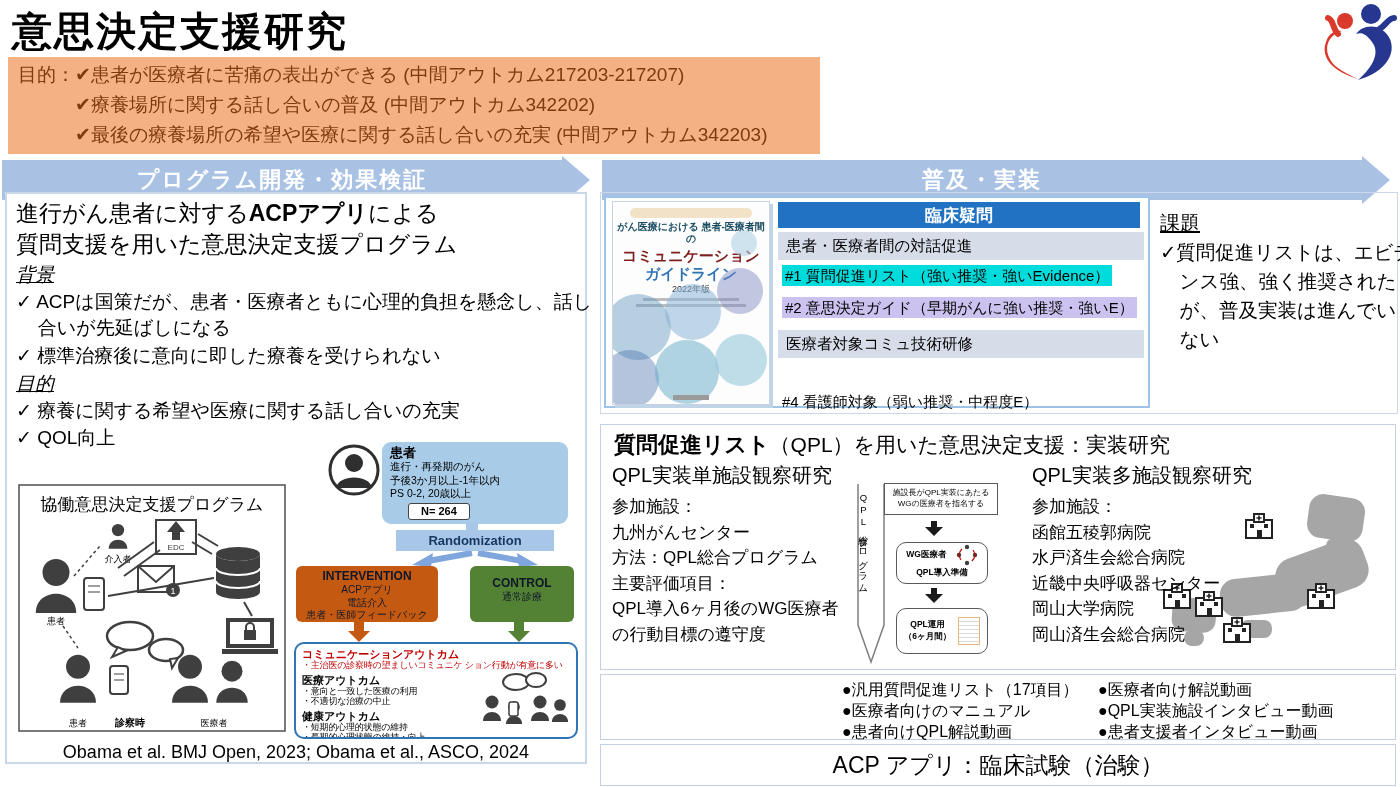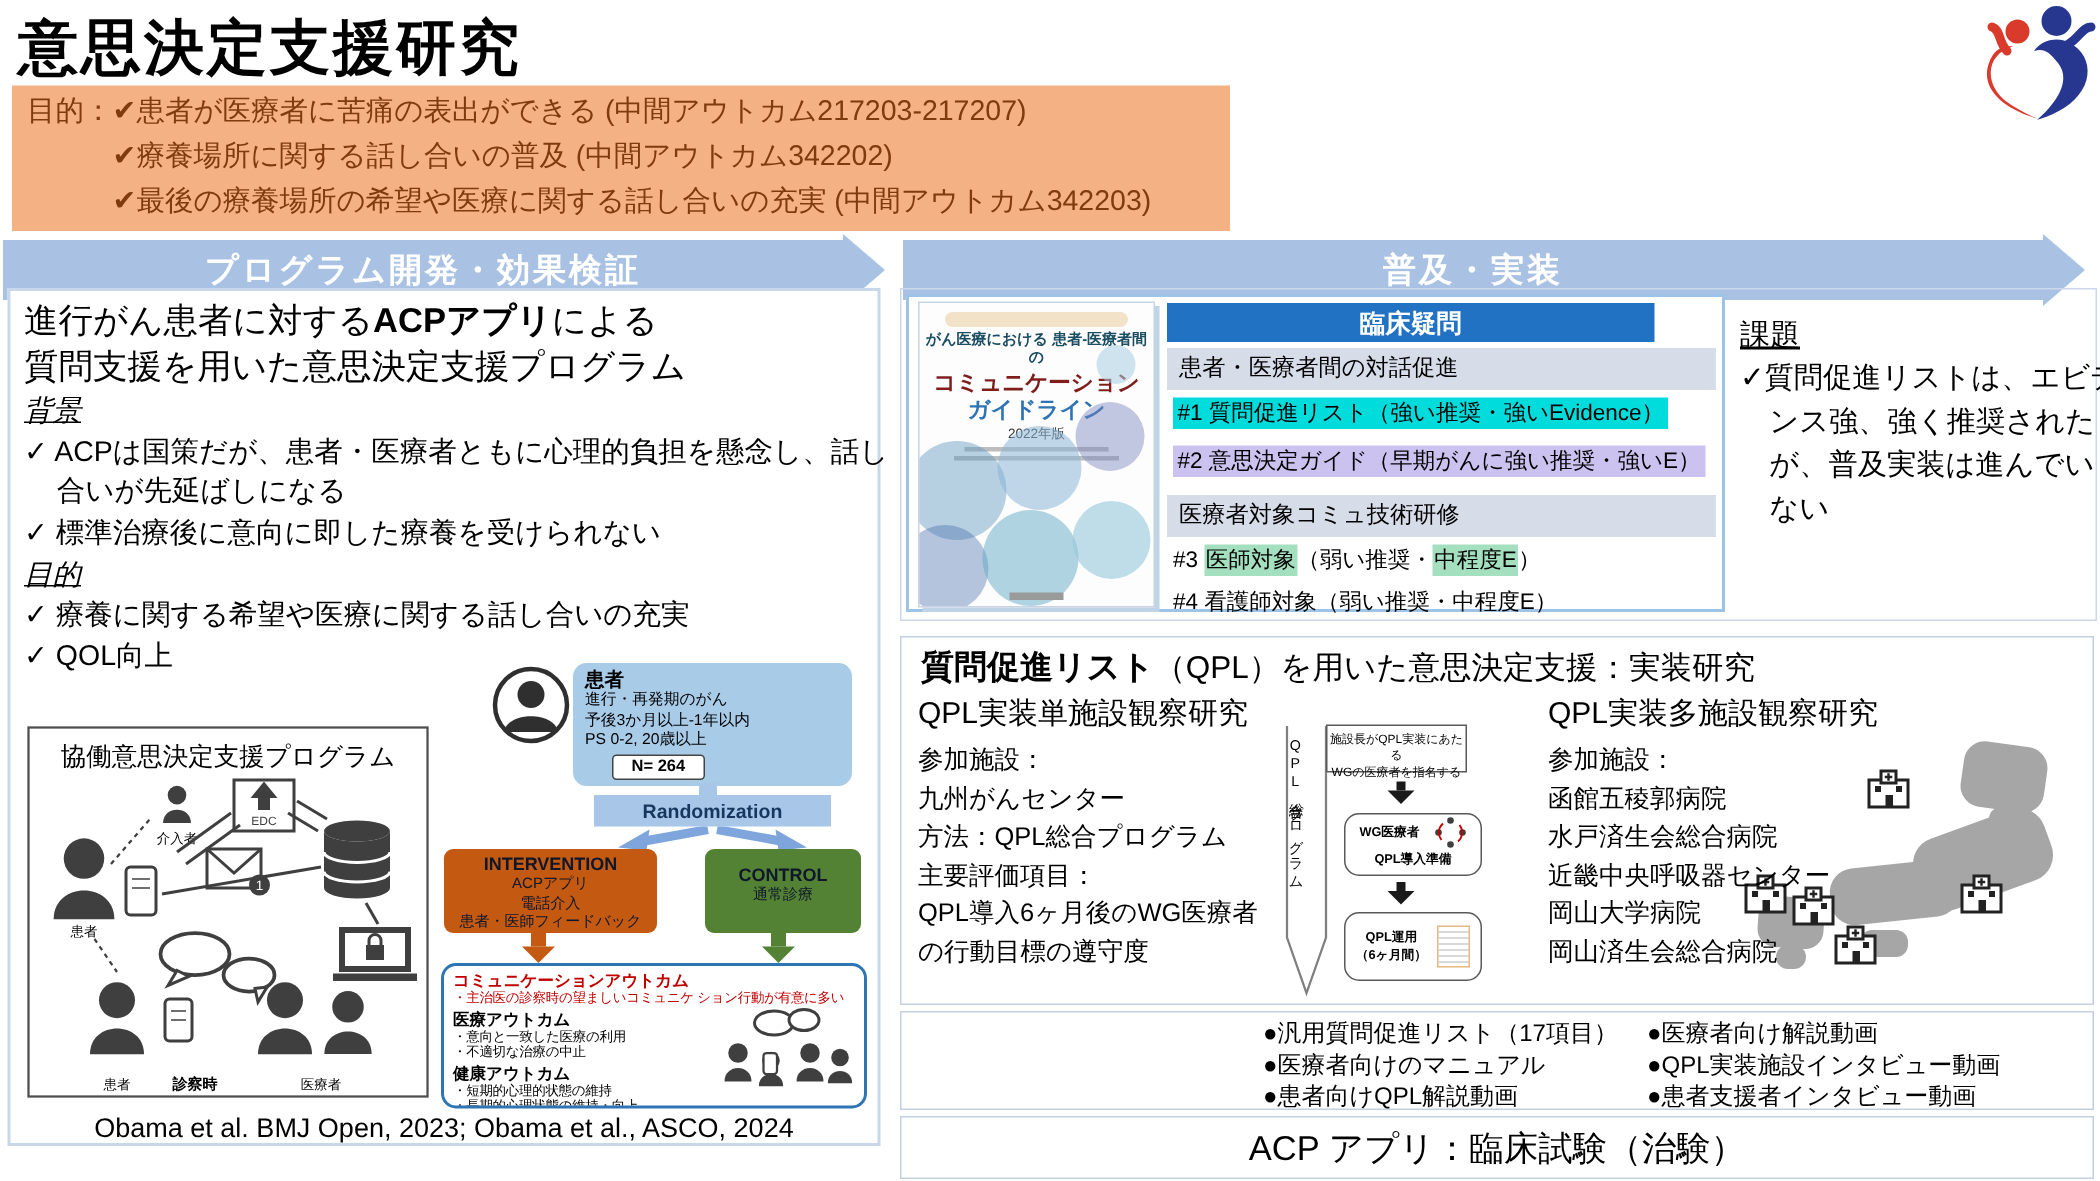--- a/index.html
+++ b/index.html
@@ -60,21 +60,21 @@
         box-shadow:3px 3px 0 #BFD4E6;overflow:hidden;text-align:center;}
   .book-pill{margin:6px auto 3px auto;width:122px;height:10px;background:#F2E3C8;border-radius:5px;}
   .book-sub{font-size:10px;font-weight:bold;color:#1C4E63;line-height:12px;}
   .book-t1{font-size:15px;font-weight:bold;color:#7f1d1d;line-height:18px;margin-top:2px;}
   .book-t2{font-size:15px;font-weight:bold;color:#2E74B5;line-height:18px;}
   .book-ed{font-size:9px;color:#333;line-height:12px;}
   .book-cred{margin:3px auto 0 auto;width:96px;height:3px;background:#BDBDBD;}
   .book-pub{position:absolute;bottom:4px;left:60px;width:36px;height:5px;background:#9A9A9A;}
   .wc{position:absolute;border-radius:50%;}
 
-  .cq-header{left:778px;top:202px;width:325px;height:26px;background:#2272C3;color:#fff;font-weight:bold;
+  .cq-header{left:778px;top:202px;width:362px;height:26px;background:#2272C3;color:#fff;font-weight:bold;
              font-size:17px;display:flex;align-items:center;justify-content:center;}
   .cq-cat{width:366px;height:28px;background:#D6DCE8;font-size:15.5px;line-height:28px;padding-left:8px;box-sizing:border-box;}
   .cq-row{width:366px;font-size:15px;line-height:24px;padding-left:4px;box-sizing:border-box;}
   .hl-cyan{background:#00DBDB;padding:2px 3px;}
   .hl-purple{background:#CBC2F0;padding:2px 3px;}
   .hl-green{background:#A4DFC0;padding:2px 1px;}
 
   .challenge-t{left:1160px;top:210px;font-size:20px;text-decoration:underline;}
   .challenge-x{left:1160px;top:238px;width:236px;font-size:19.5px;line-height:29px;text-indent:-1em;padding-left:1em;}
 
@@ -324,23 +324,20 @@
 
   <div class="abs cq-header">臨床疑問</div>
   <div class="abs cq-cat" style="left:778px;top:232px;">患者・医療者間の対話促進</div>
   <div class="abs cq-row" style="left:778px;top:264px;">
     <span class="hl-cyan">#1 質問促進リスト（強い推奨・強いEvidence）</span>
   </div>
   <div class="abs cq-row" style="left:778px;top:296px;">
     <span class="hl-purple">#2 意思決定ガイド（早期がんに強い推奨・強いE）</span>
   </div>
   <div class="abs cq-cat" style="left:778px;top:330px;">医療者対象コミュ技術研修</div>
-  <div class="abs cq-row" style="left:778px;top:362px;">
-    <span>#3 </span><span class="hl-green">医師対象</span><span>（弱い推奨・</span><span class="hl-green">中程度E</span><span>）</span>
-  </div>
   <div class="abs cq-row" style="left:778px;top:390px;">#4 看護師対象（弱い推奨・中程度E）</div>
 
   <div class="abs challenge-t">課題</div>
   <div class="abs challenge-x">✓質問促進リストは、エビデンス強、強く推奨されたが、普及実装は進んでいない</div>
 
   <div class="abs qpl-box"></div>
   <div class="abs qpl-title">
     <span class="b" style="font-size:22px;">質問促進リスト</span><span>（QPL）を用いた意思決定支援：実装研究</span>
   </div>
 
@@ -350,21 +347,21 @@
     <div>九州がんセンター</div>
     <div>方法：QPL総合プログラム</div>
     <div>主要評価項目：</div>
     <div>QPL導入6ヶ月後のWG医療者の行動目標の遵守度</div>
   </div>
 
   <svg class="abs" style="left:852px;top:480px" width="38" height="190" viewBox="0 0 38 190">
     <path d="M6,4 V145 L19,182 L32,145 V4" fill="none" stroke="#7F7F7F" stroke-width="1.5"></path>
   </svg>
   <div class="abs vtext" style="left:856px;top:492px;height:150px;">QPL総合プログラム</div>
-  <div class="abs fbox fbox-s" style="left:884px;top:483px;width:94px;height:32px;padding-top:3px;">
+  <div class="abs fbox fbox-s" style="left:884px;top:483px;width:114px;height:32px;padding-top:3px;">
     <div>施設長がQPL実装にあたる</div>
     <div>WGの医療者を指名する</div>
   </div>
   <div class="abs" style="left:925px;top:521px;">
     <div class="stem-s" style="background:#1a1a1a;"></div>
       <div class="head-s" style="border-top-color:#1a1a1a;"></div>
   </div>
   <div class="abs rbox" style="left:896px;top:542px;width:92px;height:42px;">
     <div style="display:flex;align-items:center;justify-content:space-evenly;height:24px;">
       <span class="b" style="font-size:8.5px;">WG医療者</span>

